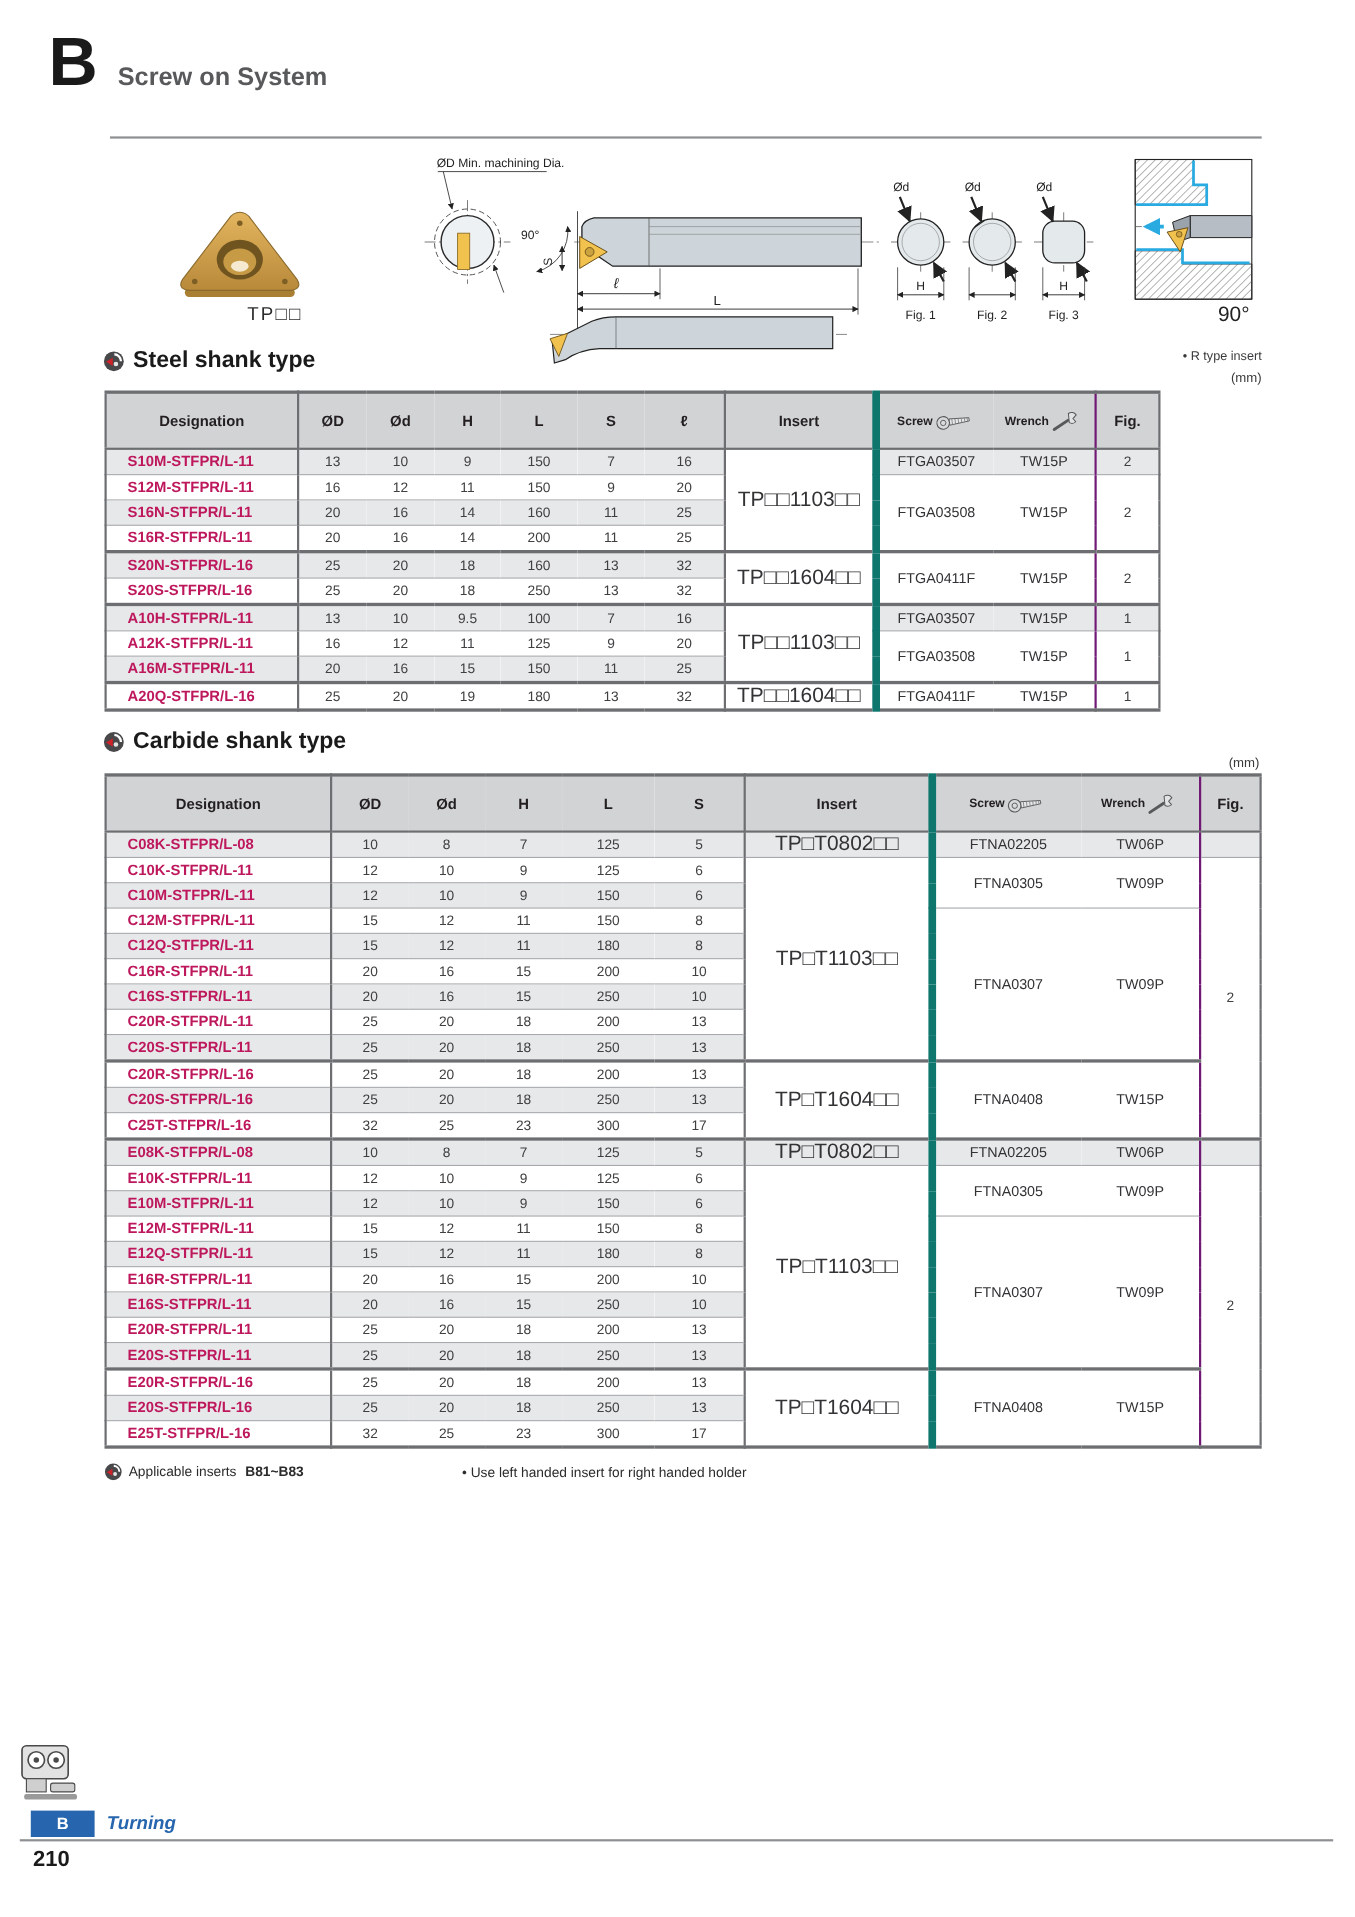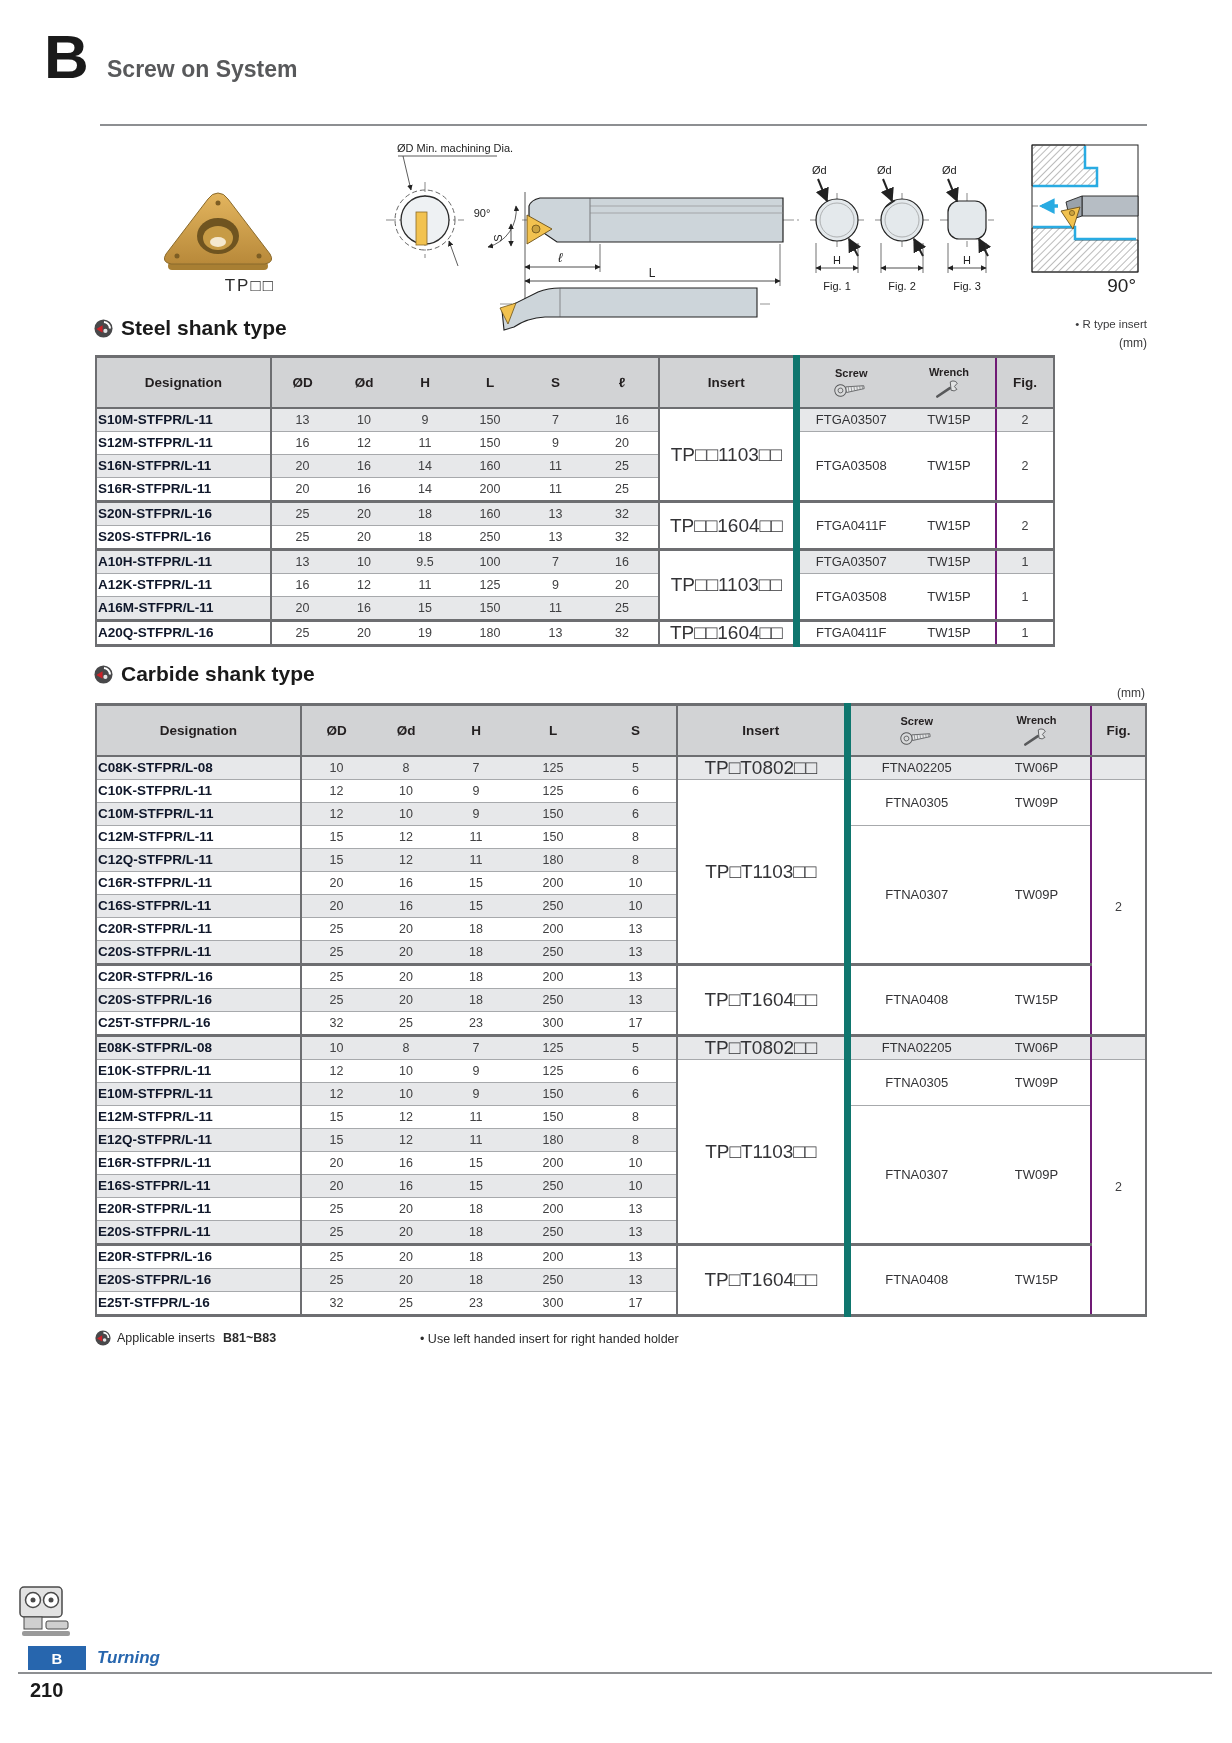--- a/index.html
+++ b/index.html
@@ -34,24 +34,24 @@
                         color:#231f20; border-bottom:2px solid #6d6e71; padding:0; }
   .cat-table tbody td { height:22px; line-height:22px; padding:0; font-size:12.5px; text-align:center;
                         color:#404042; border-bottom:1px solid #a7a9ac; background:#fff; white-space:nowrap; overflow:hidden; }
   .cat-table tbody tr.sh td { background:#e7e8ea; }
   .cat-table tbody td.merged { background:#fff !important; }
   .cat-table tbody tr.grp td { border-top:3px solid #6d6e71; }
   .cat-table td.des, .cat-table th.des { border-right:2px solid #6d6e71; }
   .cat-table td.el,  .cat-table th.el  { border-right:2px solid #6d6e71; }
   .cat-table td.ins, .cat-table th.ins { border-right:7px solid #0f766e; }
   .cat-table td.wr,  .cat-table th.wr  { border-right:2px solid #701a75; }
-  .cat-table tbody td.des { text-align:left; padding-left:1px; font-weight:bold; font-size:13.5px; color:#0f172a; }
+  .cat-table tbody td.des { text-align:left; padding-left:19px; font-weight:bold; font-size:13.5px; color:#be185d; }
   .cat-table tbody td.ins { font-size:19px; color:#333336; }
   .cat-table tbody td.scr, .cat-table tbody td.wr { font-size:13px; color:#333336; }
-  .th-stack { display:flex; flex-direction:column; align-items:center; justify-content:center; gap:1px; }
+  .th-stack { display:flex; flex-direction:row; align-items:center; justify-content:center; gap:1px; }
   .th-small { font-size:11px; font-weight:bold; }
   .th-icon svg { display:block; width:38px; height:18px; }
   th.wr .th-icon svg { width:30px; height:20px; }
 
   
   .app-note { left:95px; top:1330px; display:flex; align-items:center; gap:6px; font-size:12.5px; color:#2b2b2b; }
   .app-note .note-icon svg { width:16px; height:16px; display:block; }
   .app-note b { margin-left:2px; }
   .lh-note { left:420px; top:1332px; font-size:12.5px; color:#2b2b2b; }
 

